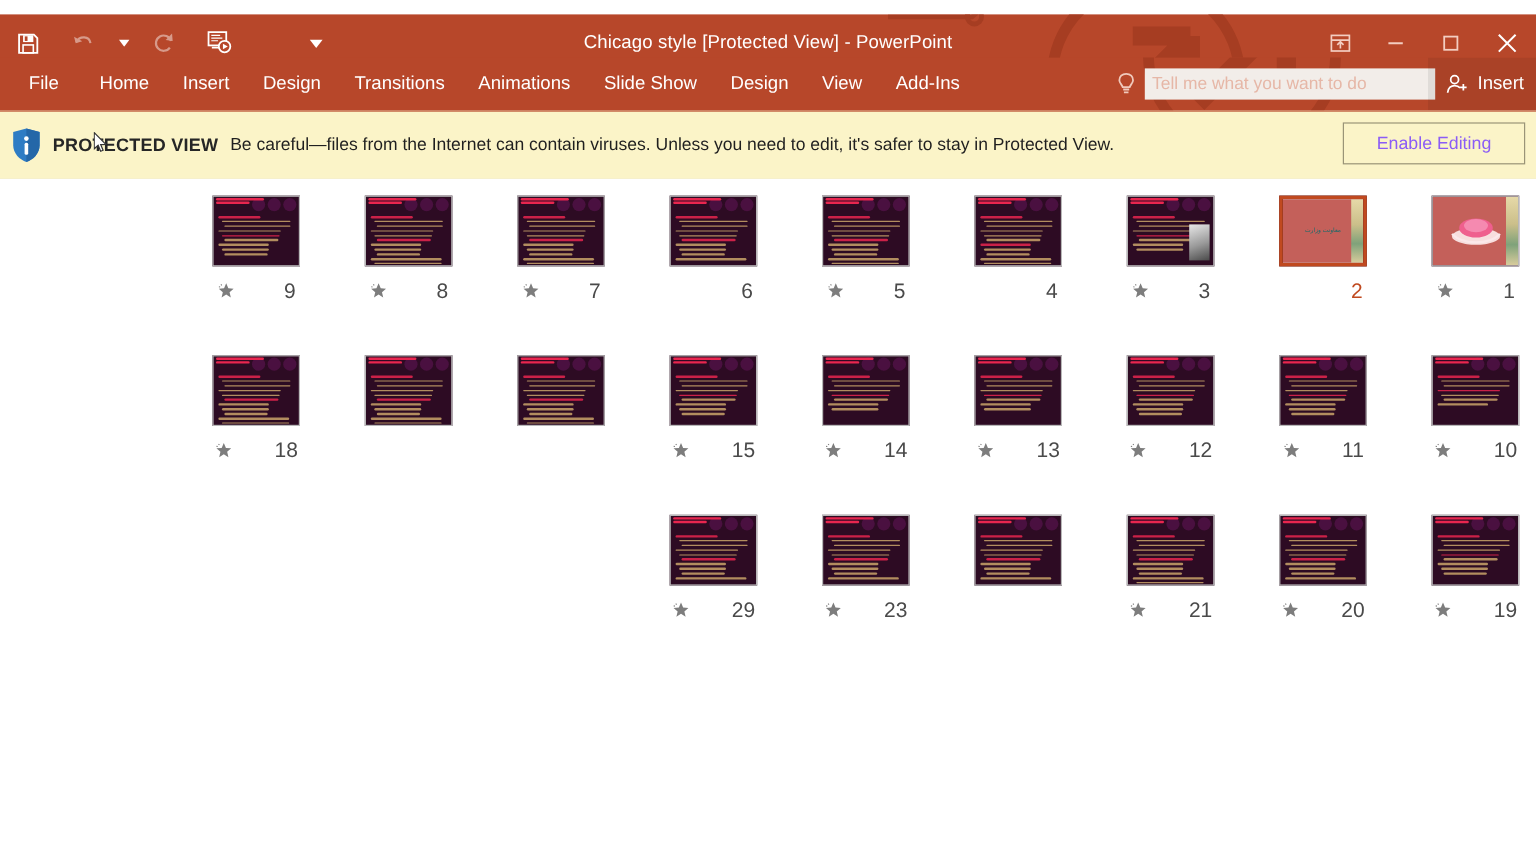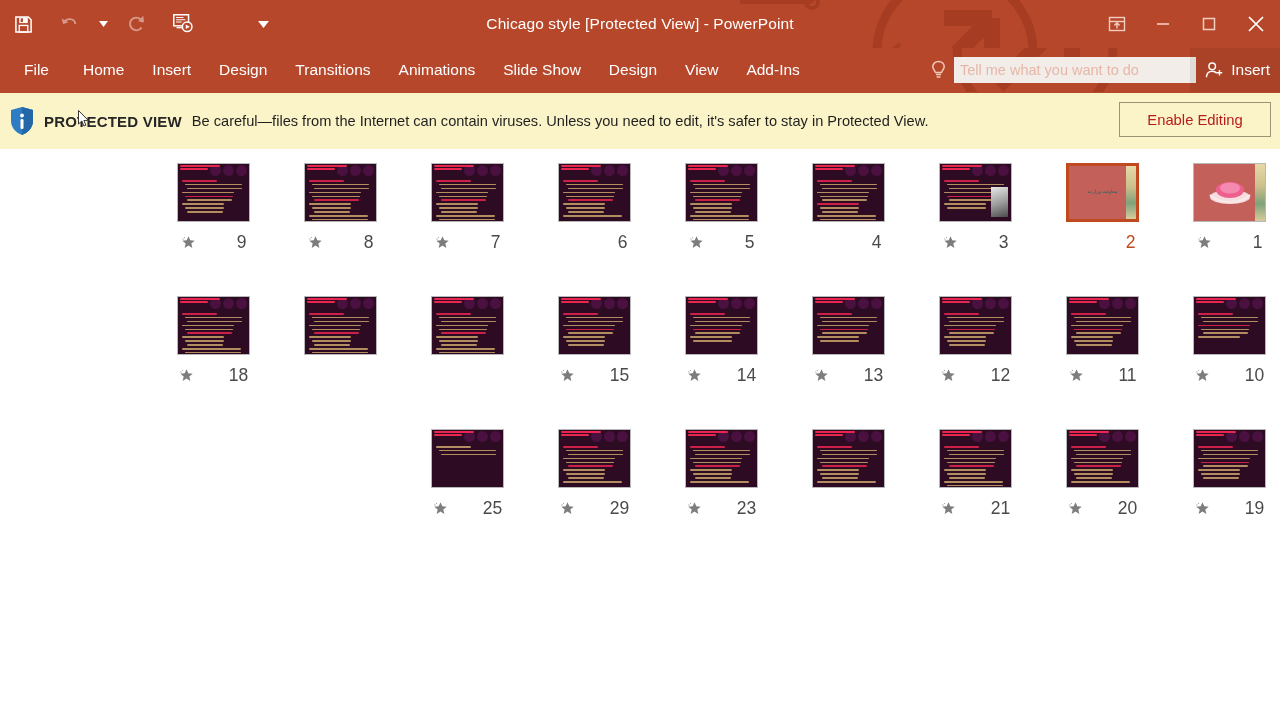--- a/index.html
+++ b/index.html
@@ -6,21 +6,21 @@
   body{
     width:1280px;height:720px;overflow:hidden;
     background:#ffffff;
     font-family:"Liberation Sans", sans-serif;
     -webkit-font-smoothing:antialiased;
   }
   .app{position:relative;width:1280px;height:720px;}
 
   
   .titlebar{
-    position:absolute;left:0;top:0;width:1280px;height:48px;
+    position:absolute;left:0;top:12px;width:1280px;height:48px;
     background:#b7472a;overflow:hidden;
   }
   .tb-deco{position:absolute;inset:0;overflow:hidden;pointer-events:none;}
   .tb-deco svg{position:absolute;right:180px;top:-60px;}
   .qat{position:absolute;left:0;top:0;height:48px;display:flex;align-items:center;gap:0px;}
   .qat-btn{
     width:46px;height:40px;display:flex;align-items:center;justify-content:center;
     color:#fff;
   }
   .qat-btn.dim{opacity:.45;}
@@ -75,21 +75,21 @@
     font-size:15px;font-weight:bold;color:#262626;letter-spacing:.2px;
     white-space:nowrap;margin-right:10px;
   }
   .pv-msg{
     font-size:14.6px;color:#1f1f1f;line-height:21px;max-width:850px;
   }
   .pv-btn{
     position:absolute;left:1119px;top:102px;width:150px;height:33px;
     background:#fbf4c8;border:1px solid #9a9477;
     display:flex;align-items:center;justify-content:center;
-    font-size:14.8px;color:#b91c1c;
+    font-size:14.8px;color:#8b5cf6;
   }
   .cursor{
     position:absolute;left:78px;top:110px;width:12px;height:18px;pointer-events:none;
   }
 
   
   .sorter{
     position:absolute;left:0;top:149px;width:1280px;height:571px;background:#fff;
     overflow:hidden;
   }
@@ -843,47 +843,20 @@
         <div class="meta">
           <span class="star">
             <svg width="15" height="15" viewBox="0 0 16 16">
               <path d="M8 1.2 L9.9 5.6 L14.6 6 L11 9.1 L12.1 13.8 L8 11.2 L3.9 13.8 L5 9.1 L1.4 6 L6.1 5.6 Z" fill="#7d7d7d"></path>
               <path d="M3.3 2.2 L4.1 3.0 M1.5 4.2 L2.6 4.4" stroke="#7d7d7d" stroke-width="1"></path>
             </svg>
           </span>
           <span class="snum">10</span>
         </div>
       </div>
-      <div class="cell" style="left: 404px; top: 280px;">
-        <div class="thumb">
-          <div class="t-circles">
-            <i></i>
-            <i></i>
-            <i></i>
-          </div>
-          <div class="t-head">
-            <b style="width:100%"></b>
-            <b style="width:70%"></b>
-          </div>
-          <div class="t-lines">
-            <i class="" style="width:55%;margin-left:0%"></i>
-            <i class="" style="width:92%;margin-left:4%"></i>
-            <i class="" style="width:87%;margin-left:8%"></i>
-          </div>
-        </div>
-        <div class="meta">
-          <span class="star">
-            <svg width="15" height="15" viewBox="0 0 16 16">
-              <path d="M8 1.2 L9.9 5.6 L14.6 6 L11 9.1 L12.1 13.8 L8 11.2 L3.9 13.8 L5 9.1 L1.4 6 L6.1 5.6 Z" fill="#7d7d7d"></path>
-              <path d="M3.3 2.2 L4.1 3.0 M1.5 4.2 L2.6 4.4" stroke="#7d7d7d" stroke-width="1"></path>
-            </svg>
-          </span>
-          <span class="snum">25</span>
-        </div>
-      </div>
       <div class="cell" style="left: 531px; top: 280px;">
         <div class="thumb">
           <div class="t-circles">
             <i></i>
             <i></i>
             <i></i>
           </div>
           <div class="t-head">
             <b style="width:100%"></b>
             <b style="width:70%"></b>

